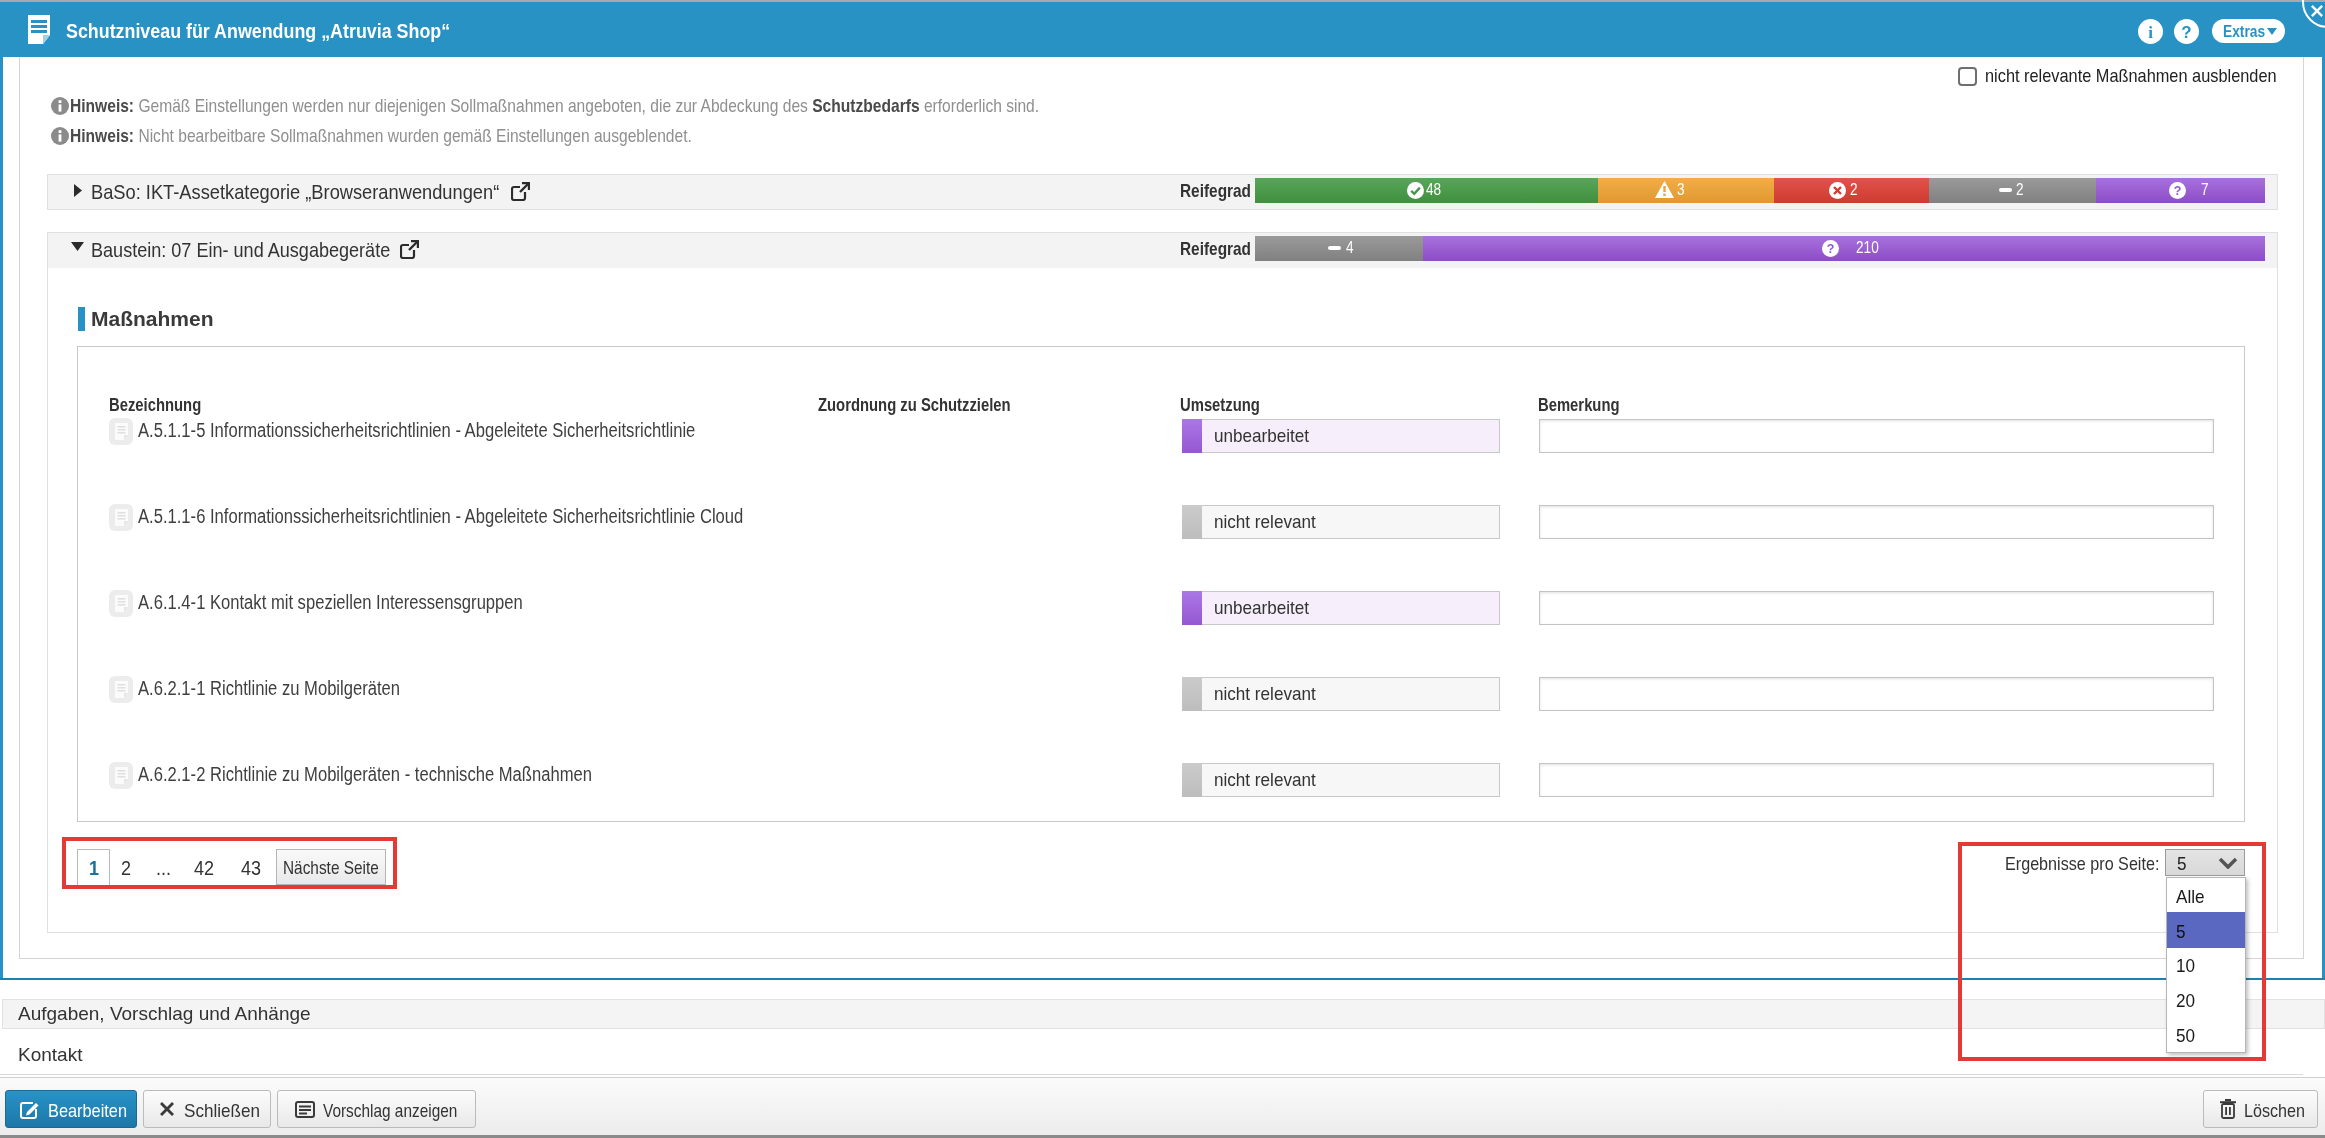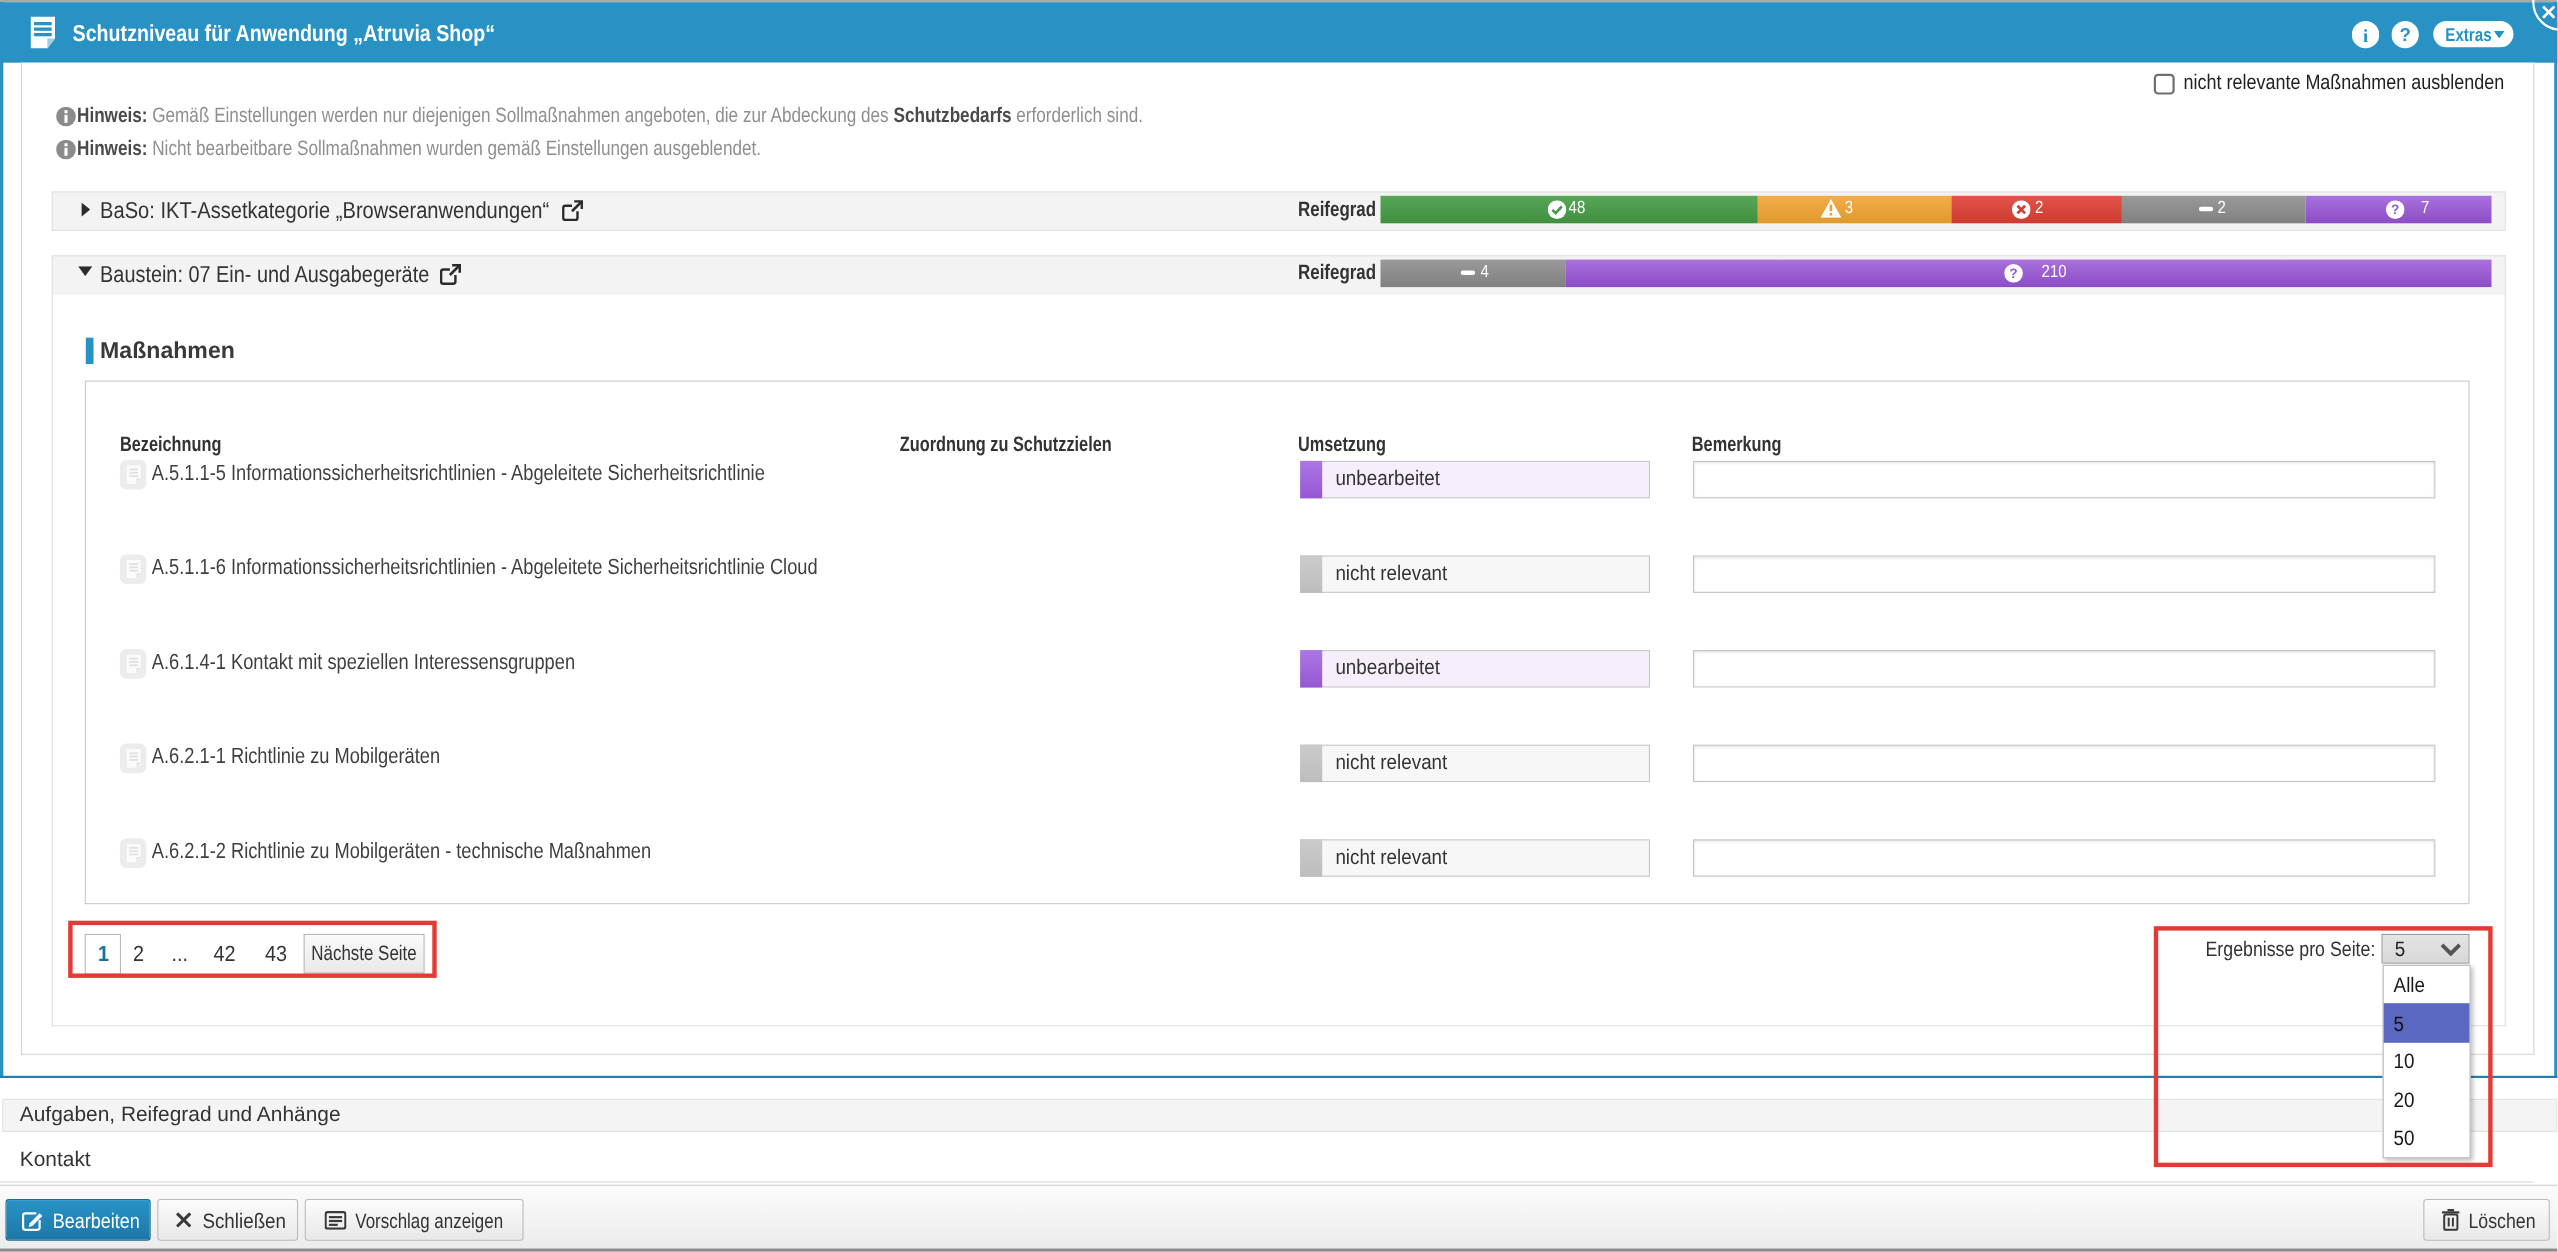--- a/index.html
+++ b/index.html
@@ -248,21 +248,21 @@
   <div class="txt s90" style="z-index:12;left:2176px;top:921px;font-size:19px;color:#111;">5</div>
   <div class="txt s90" style="z-index:12;left:2176px;top:955px;font-size:19px;color:#1a1a1a;">10</div>
   <div class="txt s90" style="z-index:12;left:2176px;top:990px;font-size:19px;color:#1a1a1a;">20</div>
   <div class="txt s90" style="z-index:12;left:2176px;top:1025px;font-size:19px;color:#1a1a1a;">50</div>
 
   <div class="abs" style="left:1958px;top:842px;width:308px;height:219px;border:4px solid #e53935;z-index:13;"></div>
 
   <div class="abs" style="left:0;top:978px;width:2325px;height:2px;background:#2180ab;"></div>
 
   <div class="abs" style="left:2px;top:999px;width:2323px;height:30px;background:#f4f4f4;border:1px solid #e2e2e2;"></div>
-  <div class="txt" style="left:18px;top:1003px;font-size:19px;color:#333;">Aufgaben, Reifegrad und Anhänge</div>
+  <div class="txt" style="left:18px;top:1003px;font-size:19px;color:#333;">Aufgaben, Vorschlag und Anhänge</div>
   <div class="txt" style="left:18px;top:1044px;font-size:19px;color:#333;">Kontakt</div>
 
   <div class="abs" style="left:0;top:1074px;width:2303px;height:1px;background:#dadada;"></div>
 
   <div class="abs" style="left:0;top:1077px;width:2325px;height:58px;background:linear-gradient(#fbfbfb,#ececec);border-top:1px solid #cfcfcf;"></div>
   <div class="abs" style="left:0;top:1135px;width:2325px;height:3px;background:#8a8a8a;"></div>
 
   <div class="abs" style="left:5px;top:1090px;width:132px;height:38px;background:linear-gradient(#2793c7,#1d77a8);border:1px solid #1a6a96;border-radius:3px;"></div>
   <svg class="abs" style="left:20px;top:1100px;" width="19" height="19" viewBox="0 0 19 19">
     <path d="M13 3 H3 a2 2 0 0 0 -2 2 v11 a2 2 0 0 0 2 2 h11 a2 2 0 0 0 2 -2 V9" fill="none" stroke="#fff" stroke-width="2"></path>

